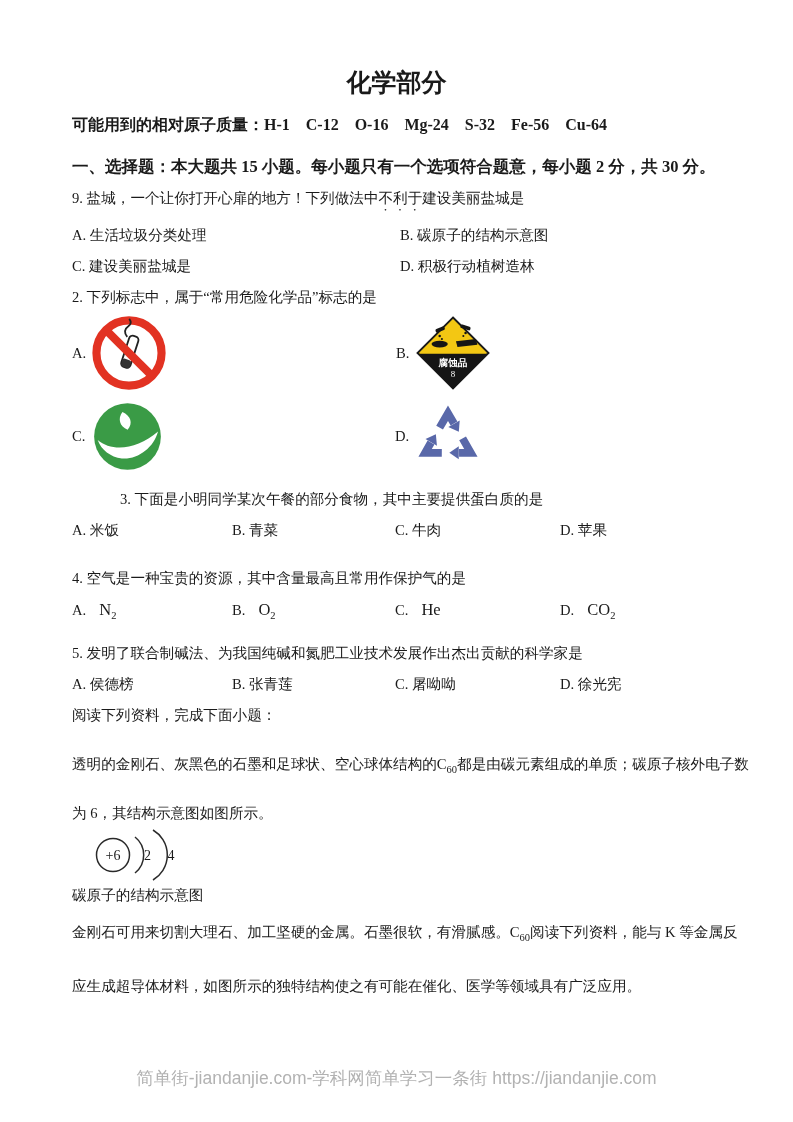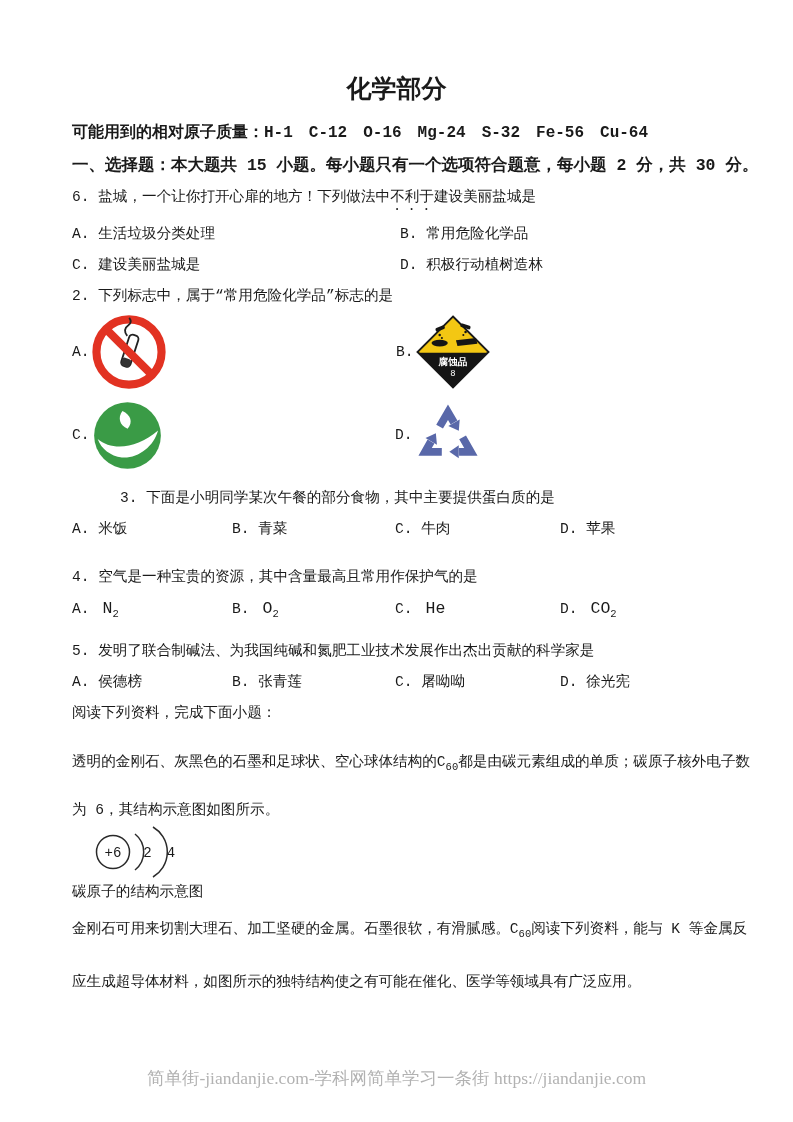--- a/index.html
+++ b/index.html
@@ -2,25 +2,25 @@
 <html><head>
 <meta charset="utf-8">
 <style>
   * { box-sizing: border-box; }
   body { margin: 0; background: #fff; }
   .page {
     position: relative; width: 793px; height: 1122px; background: #fff;
     font-family: "Liberation Serif", "DejaVu Serif", serif;
     color: #1a1a1a; overflow: hidden;
   }
-  .content { position: absolute; left: 72px; top: 12px; width: 649px; font-family: Liberation Mono, monospace; }
+  .content { position: absolute; left: 72px; top: 4px; width: 649px; }
 
   .title { margin: 64px 0 0; font-size: 25px; line-height: 30px; font-weight: bold; text-align: center; }
   .masses { margin: 16px 0 0; font-size: 16px; line-height: 22px; font-weight: bold; white-space: nowrap; }
-  .sectionh { margin: 11px 0 0; font-size: 16.5px; line-height: 22px; font-weight: bold; white-space: nowrap; }
+  .sectionh { margin: 20px 0 0; font-size: 16.5px; line-height: 22px; font-weight: bold; white-space: nowrap; }
 
   .stem { font-size: 14.6px; line-height: 20px; white-space: nowrap; margin: 11px 0 0; }
   .q1stem { margin-top: 10px; }
   .q3stem { margin-top: 16px; margin-left: 48px; }
   .q4stem { margin-top: 28px; }
   .q5stem { margin-top: 15px; }
 
   .emph {
     -webkit-text-emphasis: filled dot #1a1a1a;
     -webkit-text-emphasis-position: under;
@@ -53,37 +53,37 @@
   .p1l2 { margin-top: 21px; }
   .p2l1 { margin-top: 11px; }
   .p2l2 { margin-top: 26px; }
 
   .diagram { margin: 4px 0 0 17px; display: block; }
   .diagram text { font-family: inherit; }
   .diagcap { margin: 3px 0 16px; font-size: 14.6px; line-height: 20px; }
 
   .footer {
     position: absolute; left: 0; right: 0; bottom: 32px; text-align: center;
-    font-family: Liberation Serif, serif;
+    font-family: Liberation Sans, sans-serif;
     font-size: 17.5px; color: #b2b2b2; white-space: nowrap;
   }
 </style>
 </head>
 <body>
 
 <div class="page">
   <div class="content">
 
     <div class="title">化学部分</div>
     <div class="masses">可能用到的相对原子质量：H-1　C-12　O-16　Mg-24　S-32　Fe-56　Cu-64</div>
     <div class="sectionh">一、选择题：本大题共 15 小题。每小题只有一个选项符合题意，每小题 2 分，共 30 分。</div>
 
-    <div class="stem q1stem"><span>6. 盐城，一个让你打开心扉的地方！下列做法中</span><span class="emph">不利于</span><span>建设美丽盐城是</span></div>
+    <div class="stem q1stem"><span>9. 盐城，一个让你打开心扉的地方！下列做法中</span><span class="emph">不利于</span><span>建设美丽盐城是</span></div>
     <div class="optrow two">
-      <span class="opt w1">A. 生活垃圾分类处理</span><span class="opt">B. 常用危险化学品</span>
+      <span class="opt w1">A. 生活垃圾分类处理</span><span class="opt">B. 碳原子的结构示意图</span>
     </div>
     <div class="optrow two">
       <span class="opt w1">C. 建设美丽盐城是</span><span class="opt">D. 积极行动植树造林</span>
     </div>
 
     <div class="stem">2. 下列标志中，属于“常用危险化学品”标志的是</div>
     <div class="signrow signrow1">
       <span class="slabel">A.</span>
       <svg class="sign" width="74" height="74" viewBox="0 0 100 100">
         <circle cx="50" cy="50" r="44" fill="#ffffff" stroke="#e23222" stroke-width="11"></circle>

